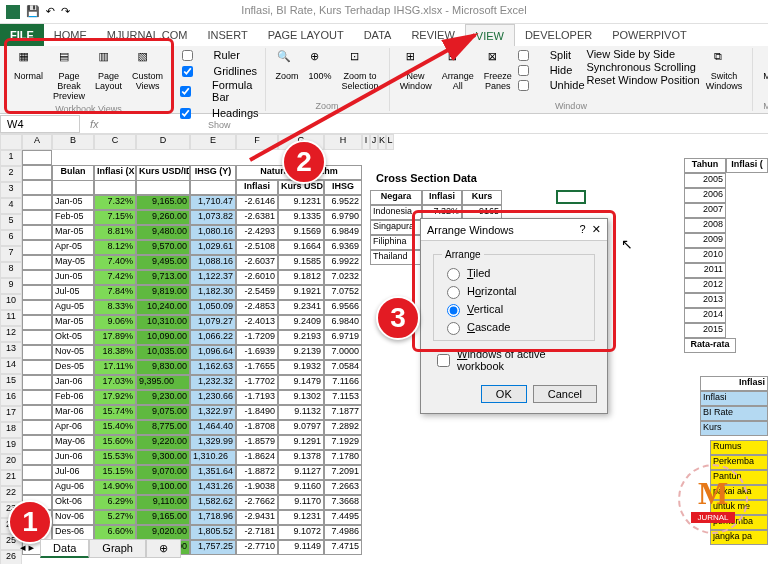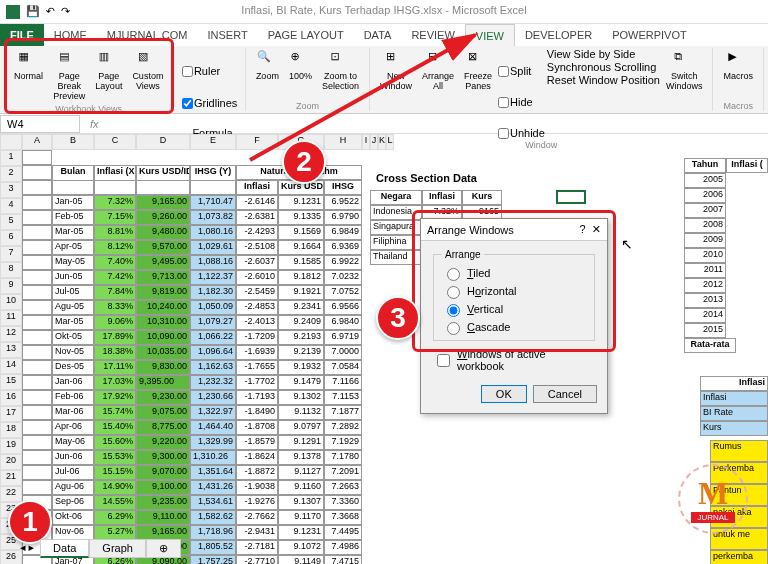--- a/index.html
+++ b/index.html
@@ -11,21 +11,21 @@
 .tab { padding: 0 10px; display: flex; align-items: center; font-size: 11px; color: #444; cursor: pointer; }
 .tab.file { background: #1a6e3a; color: #fff; font-weight: 600; }
 .tab.active { border: 1px solid #ccc; border-bottom: none; background: #f3f3f3; color: #1a6e3a; }
 .ribbon { height: 68px; background: #f3f3f3; border-bottom: 1px solid #ccc; display: flex; padding: 2px 4px; }
 .rgroup { display: flex; flex-direction: column; align-items: center; border-right: 1px solid #ddd; padding: 0 6px; }
 .rgroup-items { display: flex; flex: 1; align-items: flex-start; gap: 2px; }
 .rgroup-label { font-size: 9px; color: #888; margin-top: auto; }
 .rbtn { display: flex; flex-direction: column; align-items: center; padding: 2px 4px; gap: 2px; cursor: pointer; }
 .rbtn-icon { width: 20px; height: 20px; }
 .rbtn span { font-size: 9px; text-align: center; line-height: 1.1; }
-.rchk { display: flex; align-items: center; gap: 1px; font-size: 10px; padding: 1px 0; margin-top: 16px; }
+.rchk { display: flex; align-items: center; gap: 21px; font-size: 10px; padding: 1px 0; }
 .rchk input { width: 11px; height: 11px; margin: 0; }
 .namebox { height: 20px; display: flex; align-items: center; border-bottom: 1px solid #ddd; }
 .cellname { width: 80px; border: 1px solid #ccc; padding: 2px 6px; font-size: 11px; }
 .fxbar { flex: 1; padding-left: 10px; color: #888; font-style: italic; }
 .sheet { position: relative; display: flex; }
 .rowhead { width: 22px; }
 .rowhead div { height: 16px; border: 0.5px solid #ddd; font-size: 9px; text-align: center; background: #efefef; }
 .grid { flex: 1; overflow: hidden; }
 .colhead { display: flex; }
 .colhead div { height: 16px; border: 0.5px solid #ddd; font-size: 9px; text-align: center; background: #efefef; flex-shrink: 0; }
@@ -47,21 +47,21 @@
 .dlg-btns { display: flex; gap: 6px; justify-content: flex-end; padding: 4px 10px 10px; }
 .dlg-btn { border: 1px solid #888; padding: 2px 14px; font-size: 11px; background: #e8e8e8; cursor: pointer; }
 .sheettabs { position: absolute; bottom: 6px; left: 14px; display: flex; font-size: 10px; }
 .sheettab { padding: 2px 12px; border: 1px solid #ccc; background: #efefef; cursor: pointer; }
 .sheettab.act { background: #fff; border-bottom: 2px solid #1a6e3a; }
 .right-col { position: absolute; right: 0; top: 158px; }
 .right-col .cell { width: 42px; }
 .infl-box { position: absolute; right: 0; top: 376px; }
 .infl-box .cell { width: 68px; background: #b4d9f2; }
 .note-box { position: absolute; right: 0; top: 440px; width: 58px; }
-.note-box .cell { background: #ffea00; height: 22px; width: 58px; }
+.note-box .cell { background: #ffea00; height: 15px; width: 58px; }
 .logo { position: absolute; right: 20px; bottom: 30px; width: 70px; height: 70px; border: 2px dashed #e8b0b0; border-radius: 50%; display: flex; flex-direction: column; align-items: center; justify-content: center; }
 .logo-m { font-size: 32px; font-weight: bold; color: #e67817; font-family: serif; }
 .logo-t { font-size: 8px; background: #e31b23; color: #fff; padding: 1px 6px; }
 .sel-cell { position: absolute; top: 190px; left: 556px; width: 30px; height: 14px; border: 2px solid #1a6e3a; pointer-events: none; }
 .cursor { position: absolute; top: 236px; left: 621px; font-size: 14px; pointer-events: none; }
 .cross-sec { position: absolute; top: 172px; left: 376px; font-size: 10px; }
 .cs-tbl { position: absolute; top: 190px; left: 370px; }
 .cs-tbl .cell { border: 0.5px solid #999; }
 </style>
 </head>
@@ -470,30 +470,20 @@
           <div class="cell w42">Agu-06</div>
           <div class="cell green1 w42" style="text-align:right">14.90%</div>
           <div class="cell green2 w54" style="text-align:right">9,100.00</div>
           <div class="cell blue1 w46" style="text-align:right">1,431.26</div>
           <div class="cell w42" style="text-align:right">-1.9038</div>
           <div class="cell w46" style="text-align:right">9.1160</div>
           <div class="cell w38" style="text-align:right">7.2663</div>
         </div>
         <div class="datarow">
           <div class="cell w30"></div>
-          <div class="cell w42">Sep-06</div>
-          <div class="cell green1 w42" style="text-align:right">14.55%</div>
-          <div class="cell green2 w54" style="text-align:right">9,235.00</div>
-          <div class="cell blue1 w46" style="text-align:right">1,534.61</div>
-          <div class="cell w42" style="text-align:right">-1.9276</div>
-          <div class="cell w46" style="text-align:right">9.1307</div>
-          <div class="cell w38" style="text-align:right">7.3360</div>
-        </div>
-        <div class="datarow">
-          <div class="cell w30"></div>
           <div class="cell w42">Okt-06</div>
           <div class="cell green1 w42" style="text-align:right">6.29%</div>
           <div class="cell green2 w54" style="text-align:right">9,110.00</div>
           <div class="cell blue1 w46" style="text-align:right">1,582.62</div>
           <div class="cell w42" style="text-align:right">-2.7662</div>
           <div class="cell w46" style="text-align:right">9.1170</div>
           <div class="cell w38" style="text-align:right">7.3668</div>
         </div>
         <div class="datarow">
           <div class="cell w30"></div>

